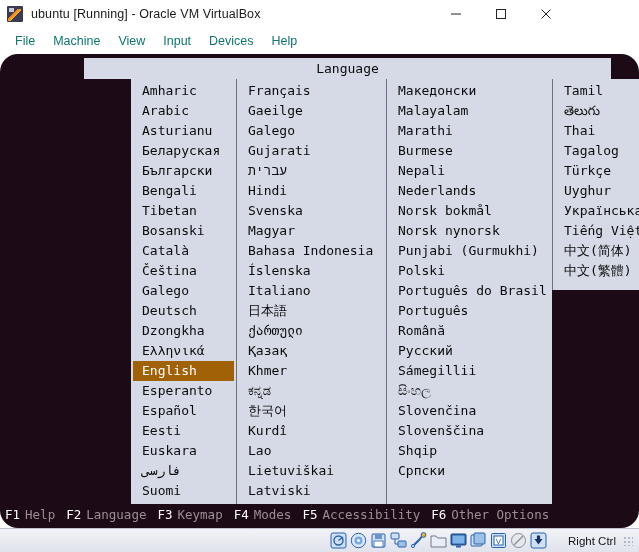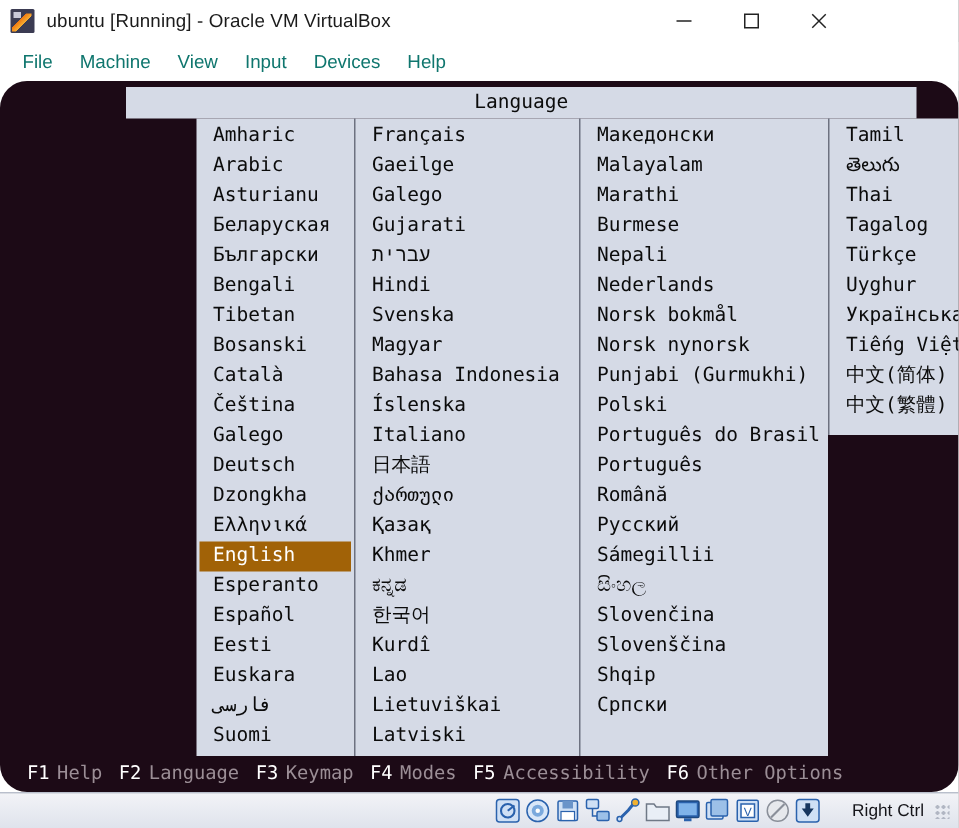--- a/index.html
+++ b/index.html
@@ -167,21 +167,21 @@
   .fkeybar {
     position: absolute;
     left: 0;
     top: 449px;
     width: 639px;
     height: 22px;
     display: flex;
     align-items: center;
     font-family: "DejaVu Sans Mono", "Liberation Mono", monospace;
     font-size: 12.5px;
-    padding-left: 18px;
+    padding-left: 5px;
     box-sizing: border-box;
   }
   .fkey {
     display: flex;
     white-space: nowrap;
     margin-right: 11px;
   }
   .fkey .k { color: #ffffff; }
   .fkey .d { color: #9b8e96; margin-left: 5px; }
 

